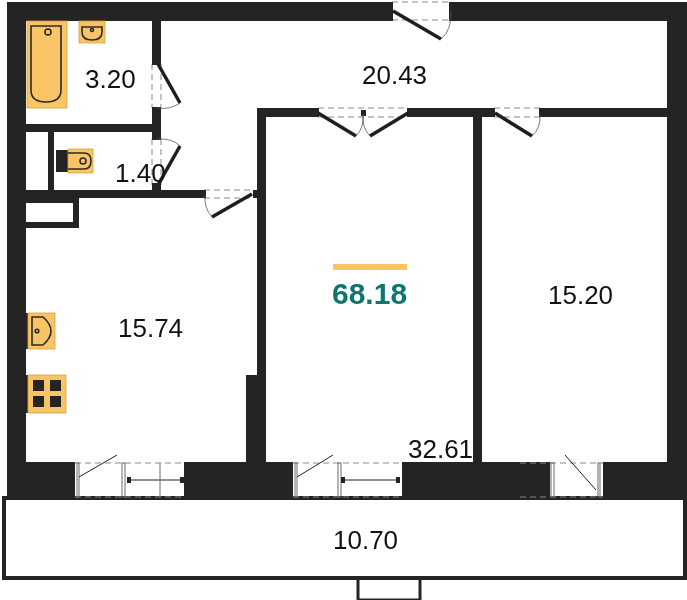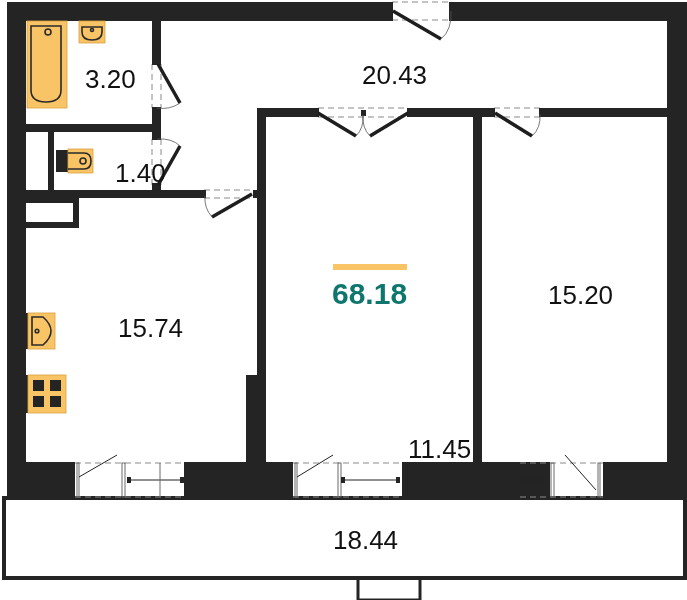--- a/index.html
+++ b/index.html
@@ -175,18 +175,18 @@
     <rect class="wall" x="50" y="380" width="11" height="11"></rect>
     <rect class="wall" x="33" y="396" width="11" height="11"></rect>
     <rect class="wall" x="50" y="396" width="11" height="11"></rect>
   </g>
 </svg>
 
 <div class="label" style="left:85px; top:64px;">3.20</div>
 <div class="label" style="left:103px; top:158px;margin-left:12px;">1.40</div>
 <div class="label" style="left:362px; top:60px;">20.43</div>
 <div class="label" style="left:118px; top:313px;">15.74</div>
-<div class="label" style="left:408px; top:434px;">11.45</div>
+<div class="label" style="left:408px; top:434px;">32.61</div>
 <div class="label" style="left:548px; top:280px;">15.20</div>
-<div class="label" style="left:333px; top:525px;">18.44</div>
+<div class="label" style="left:333px; top:525px;">10.70</div>
 
 <div class="total-bar" style="left:333px; top:264px; width:74px; height:6px;"></div>
 <div class="total" style="left:332px; top:277px;">68.18</div>
 
 </body></html>

